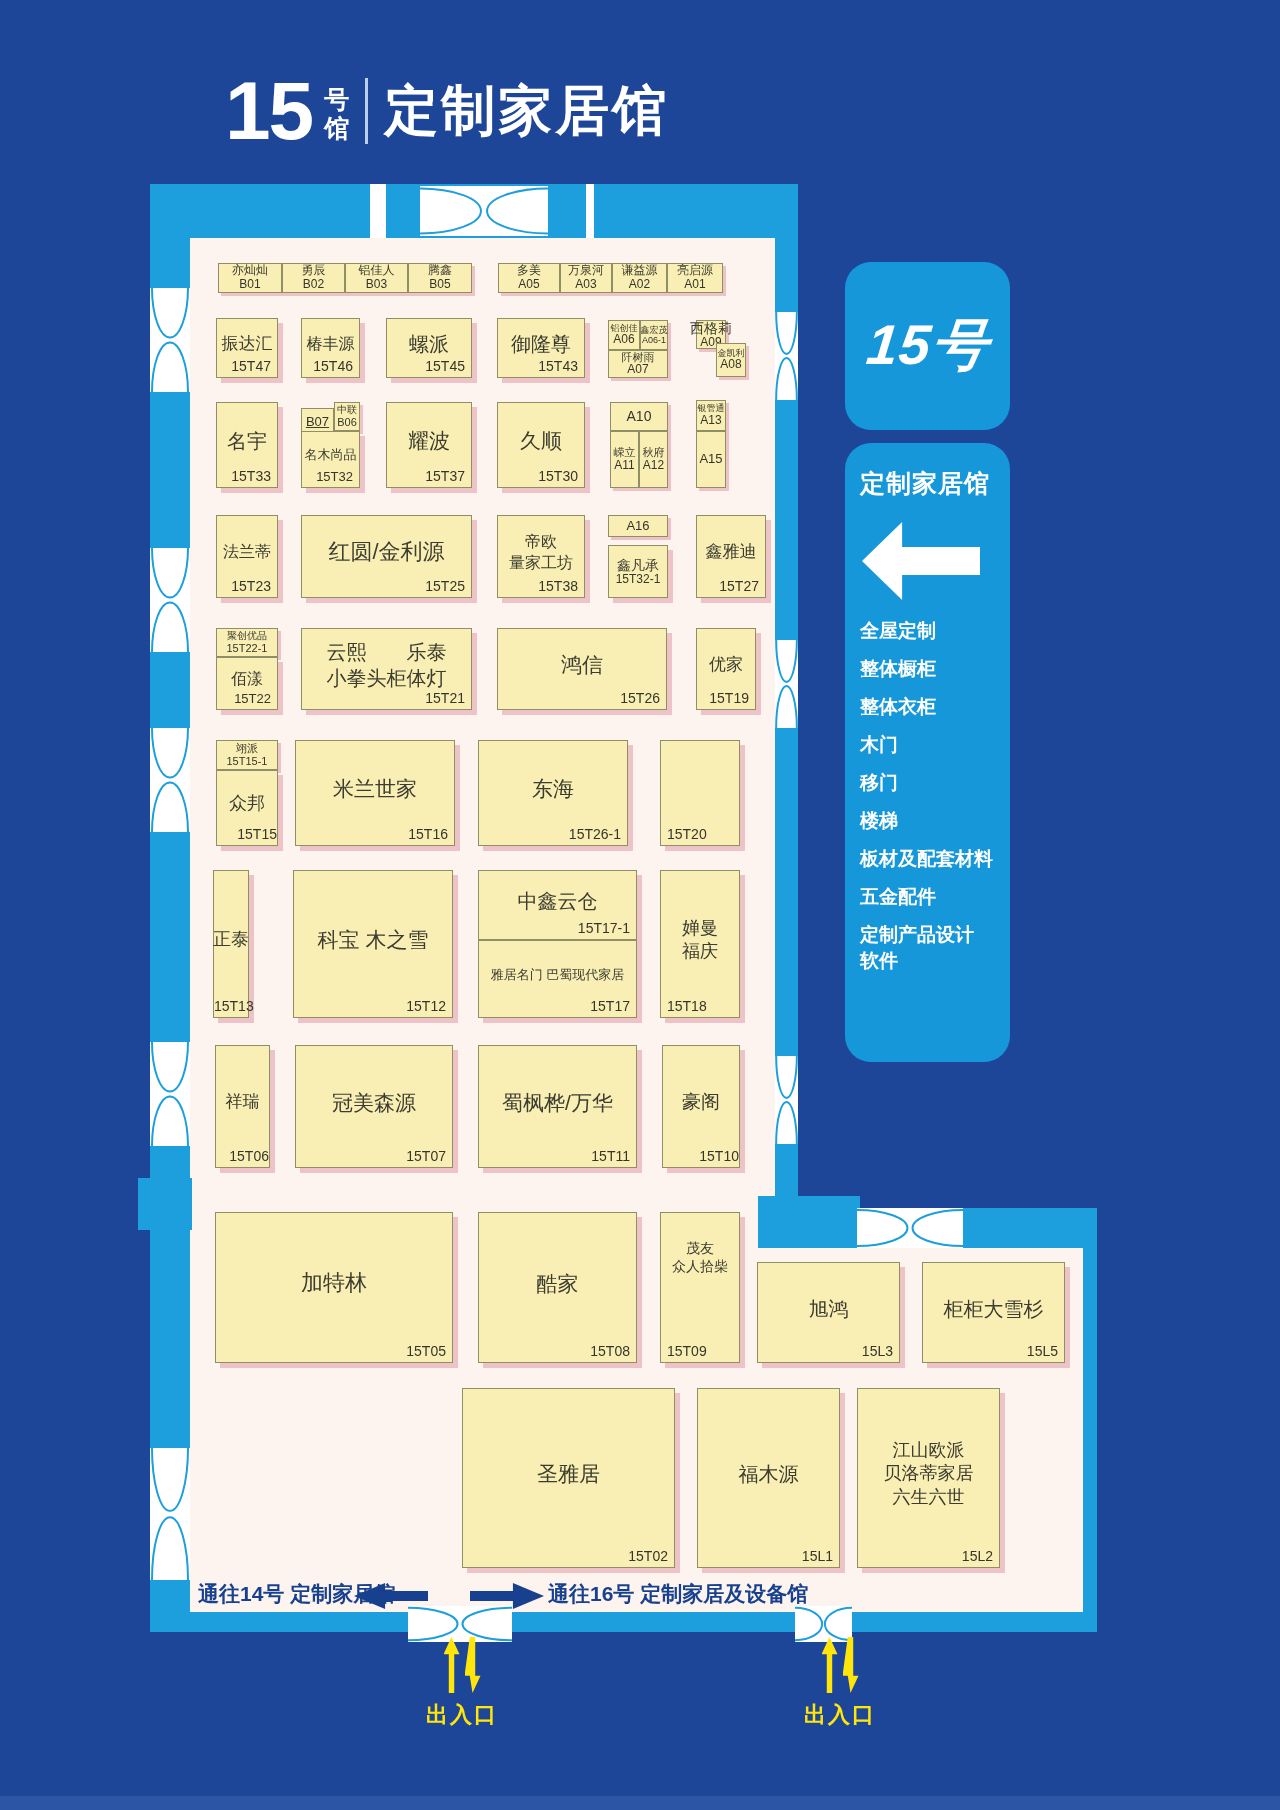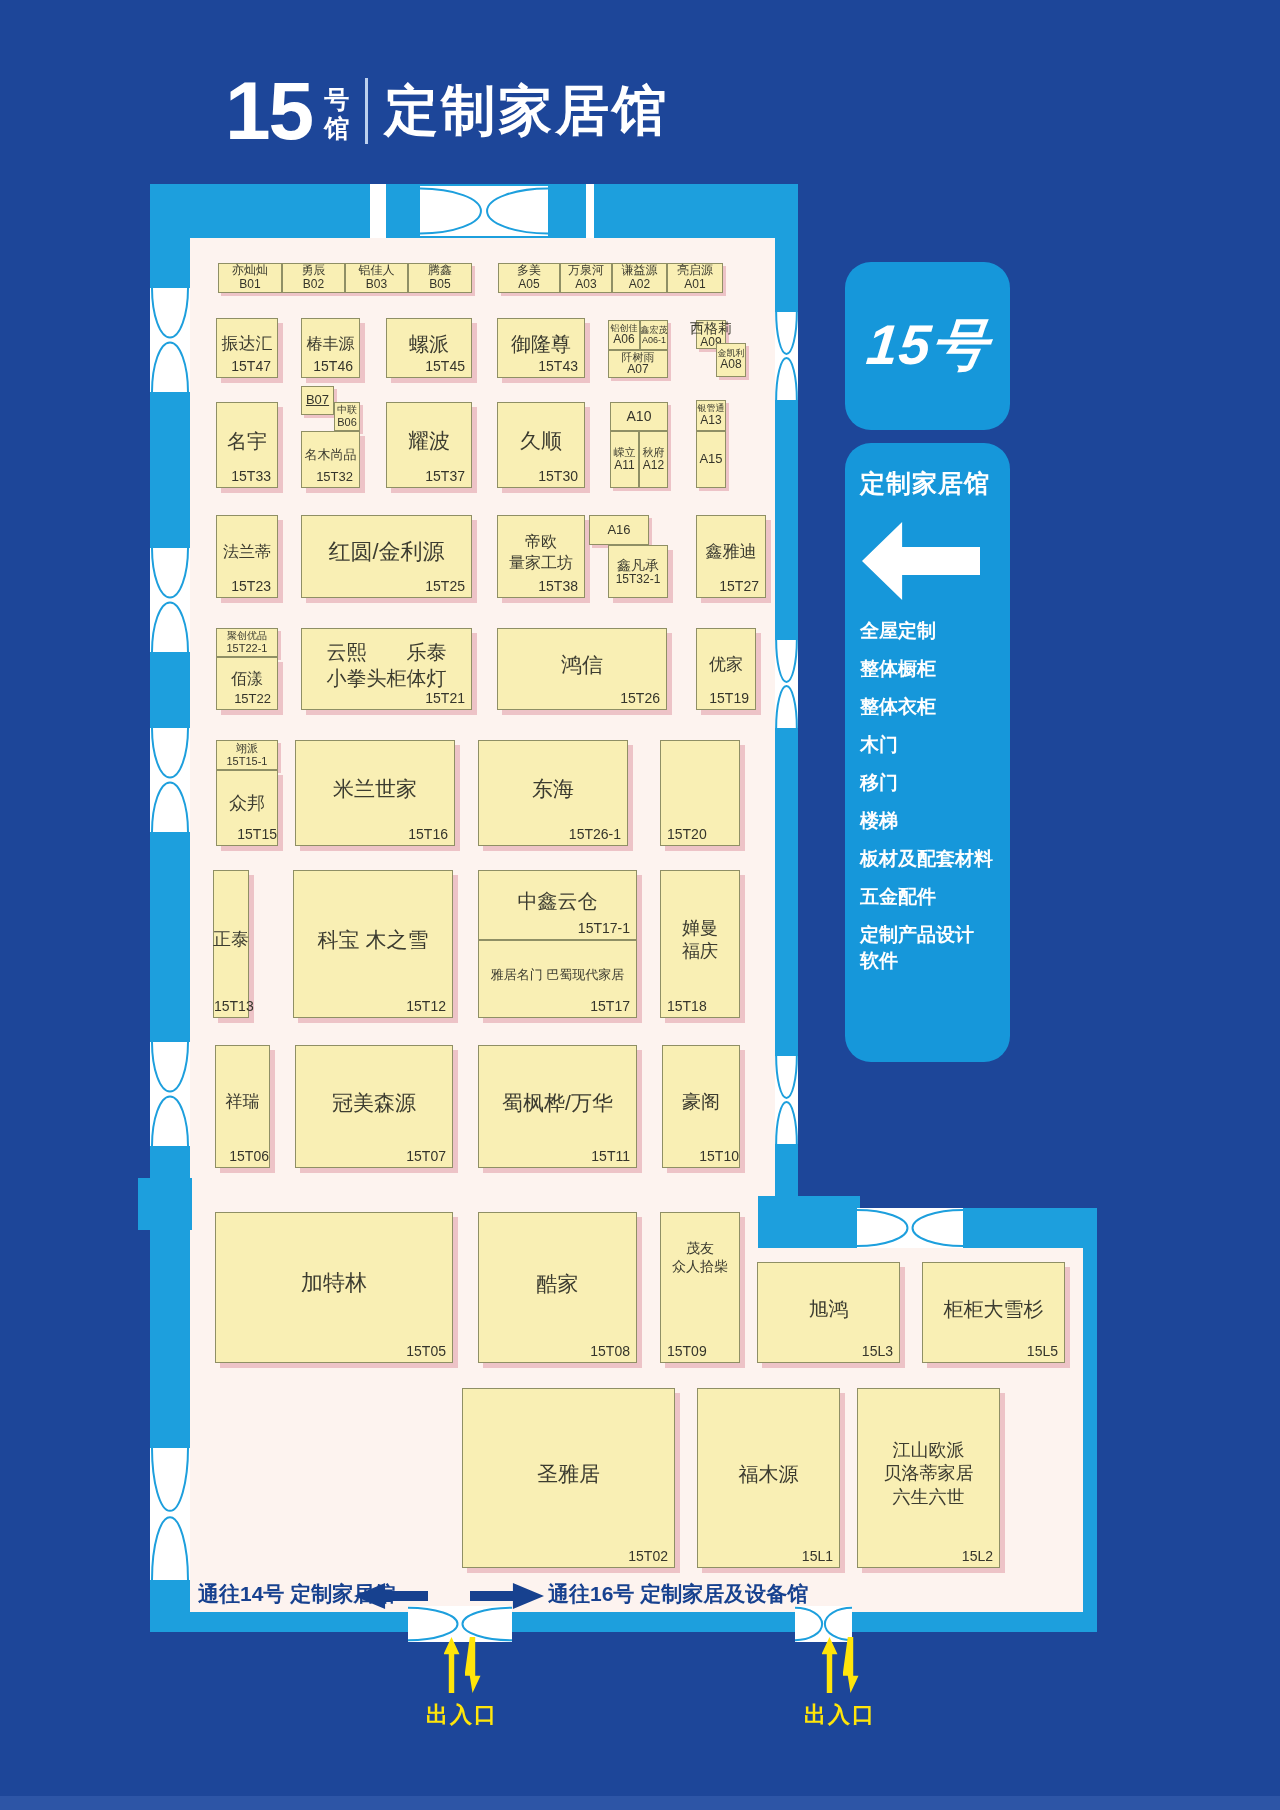--- a/index.html
+++ b/index.html
@@ -256,21 +256,21 @@
         <div style="font-size: 9px;">金凯利</div>
       </div>
       <span class="numflow" style="font-size: 12px;">A08</span>
     </div>
     <div class="booth std" style="left: 216px; top: 402px; width: 62px; height: 86px;">
       <div class="nm">
         <div style="font-size: 20px;">名宇</div>
       </div>
       <span class="num br" style="font-size: 14px;">15T33</span>
     </div>
-    <div class="booth num sm-sh" style="left: 301px; top: 386px; width: 33px; height: 29px; text-decoration: underline;">
+    <div class="booth num sm-sh" style="left: 301px; top: 408px; width: 33px; height: 29px; text-decoration: underline;">
       <span class="numflow" style="font-size: 13px;">B07</span>
     </div>
     <div class="booth stack sm-sh" style="left: 334px; top: 402px; width: 26px; height: 29px;">
       <div class="nm">
         <div style="font-size: 10px;">中联</div>
       </div>
       <span class="numflow" style="font-size: 11px;">B06</span>
     </div>
     <div class="booth std" style="left: 301px; top: 431px; width: 59px; height: 57px;">
       <div class="nm">
@@ -326,21 +326,21 @@
       </div>
       <span class="num br" style="font-size: 14px;">15T25</span>
     </div>
     <div class="booth std" style="left: 497px; top: 515px; width: 88px; height: 83px;">
       <div class="nm">
         <div style="font-size: 16px;">帝欧</div>
         <div style="font-size: 16px;">量家工坊</div>
       </div>
       <span class="num br" style="font-size: 14px;">15T38</span>
     </div>
-    <div class="booth num sm-sh" style="left: 589px; top: 515px; width: 60px; height: 30px;">
+    <div class="booth num sm-sh" style="left: 608px; top: 515px; width: 60px; height: 22px;">
       <span class="numflow" style="font-size: 13px;">A16</span>
     </div>
     <div class="booth stack" style="left: 608px; top: 545px; width: 60px; height: 53px;">
       <div class="nm">
         <div style="font-size: 14px;">鑫凡承</div>
       </div>
       <span class="numflow" style="font-size: 12px;">15T32-1</span>
     </div>
     <div class="booth std" style="left: 696px; top: 515px; width: 70px; height: 83px;">
       <div class="nm">

